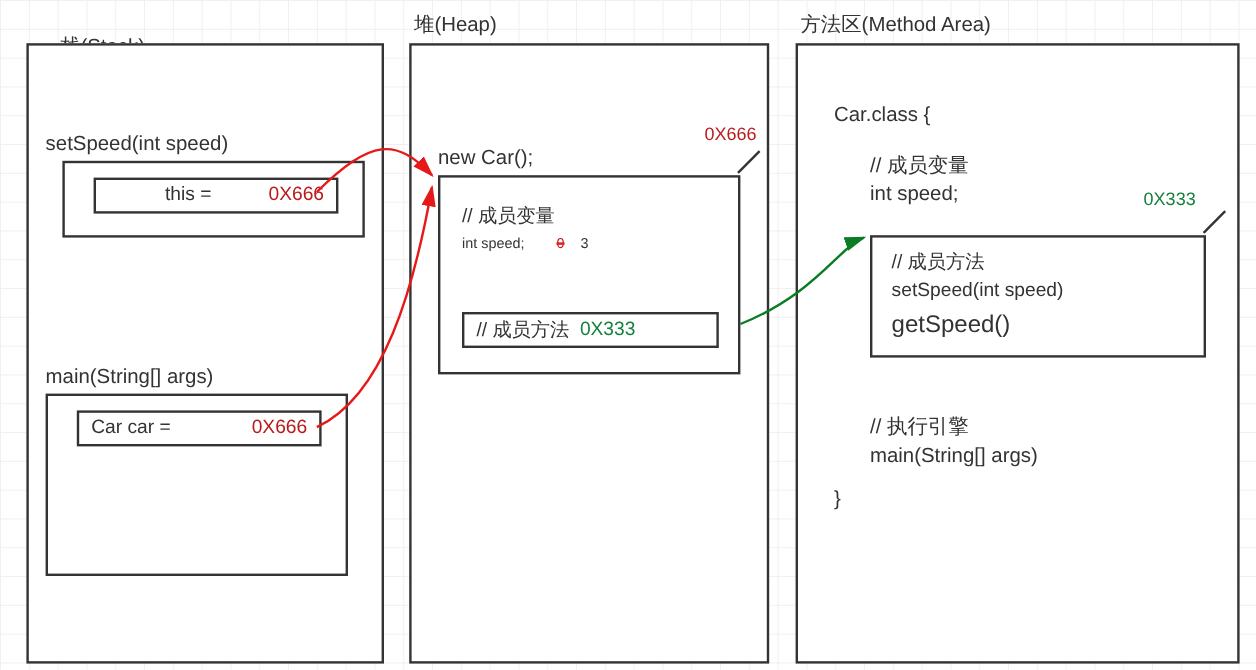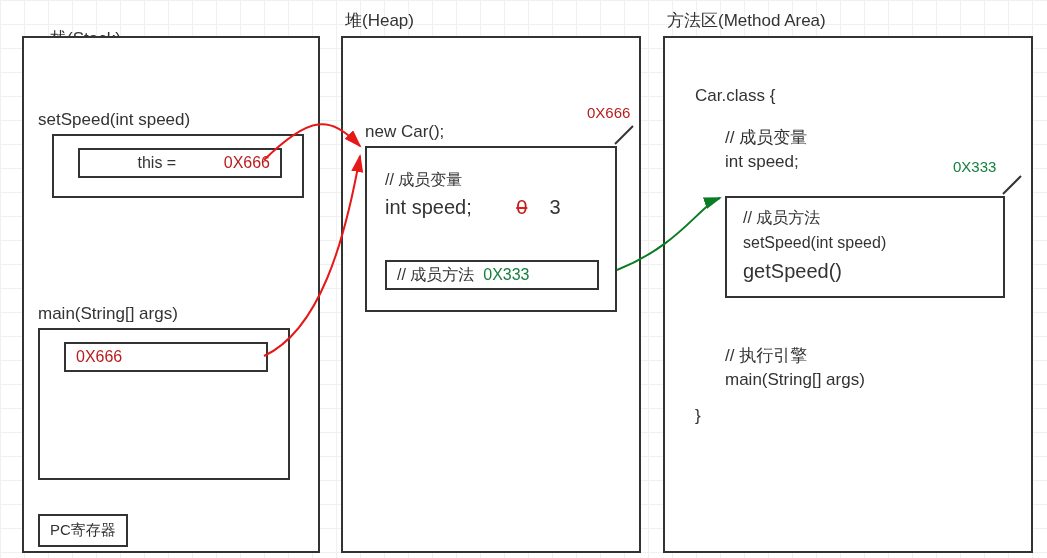--- a/index.html
+++ b/index.html
@@ -70,37 +70,37 @@
   <div class="frame" style="left:28px; top:96px; width:252px; height:64px;">
     <div class="value-box" style="left:24px; top:12px; width:204px; height:30px;">
       <span style="flex:1; text-align:center;">this =</span>
       <span class="red">0X666</span>
     </div>
   </div>
 
   <div class="text-line" style="left:14px; top:266px;">main(String[] args)</div>
   <div class="frame" style="left:14px; top:290px; width:252px; height:152px;">
     <div class="value-box" style="left:24px; top:12px; width:204px; height:30px;">
+      <span style="flex:1;">Car car =</span>
       <span class="red">0X666</span>
     </div>
   </div>
 
-  <div class="small-box" style="left:14px; top:476px;">PC寄存器</div>
 </div>
 
 <div class="region-title" style="left:345px; top:9px;">堆(Heap)</div>
 <div class="region-box" style="left:341px; top:36px; width:300px; height:517px;">
 
   <div class="text-line" style="left:22px; top:84px;">new Car();</div>
   <div class="addr-label red" style="left:244px; top:66px;">0X666</div>
 
   <div class="frame" style="left:22px; top:108px; width:252px; height:166px;">
 
     <div class="text-line" style="left:18px; top:22px; font-size:16px;">// 成员变量</div>
-    <div class="text-line" style="left:18px; top:48px; font-size:20px;">
+    <div class="text-line" style="left:18px; top:48px; font-size:12px;">
       <span>int speed;</span>
       &nbsp;&nbsp;&nbsp;&nbsp;&nbsp;&nbsp;
       <span class="red strike">0</span>
       &nbsp;&nbsp;
       <span>3</span>
     </div>
 
     <div class="value-box" style="left:18px; top:112px; width:214px; height:30px;">
       <span>// 成员方法</span>
       &nbsp;&nbsp;

